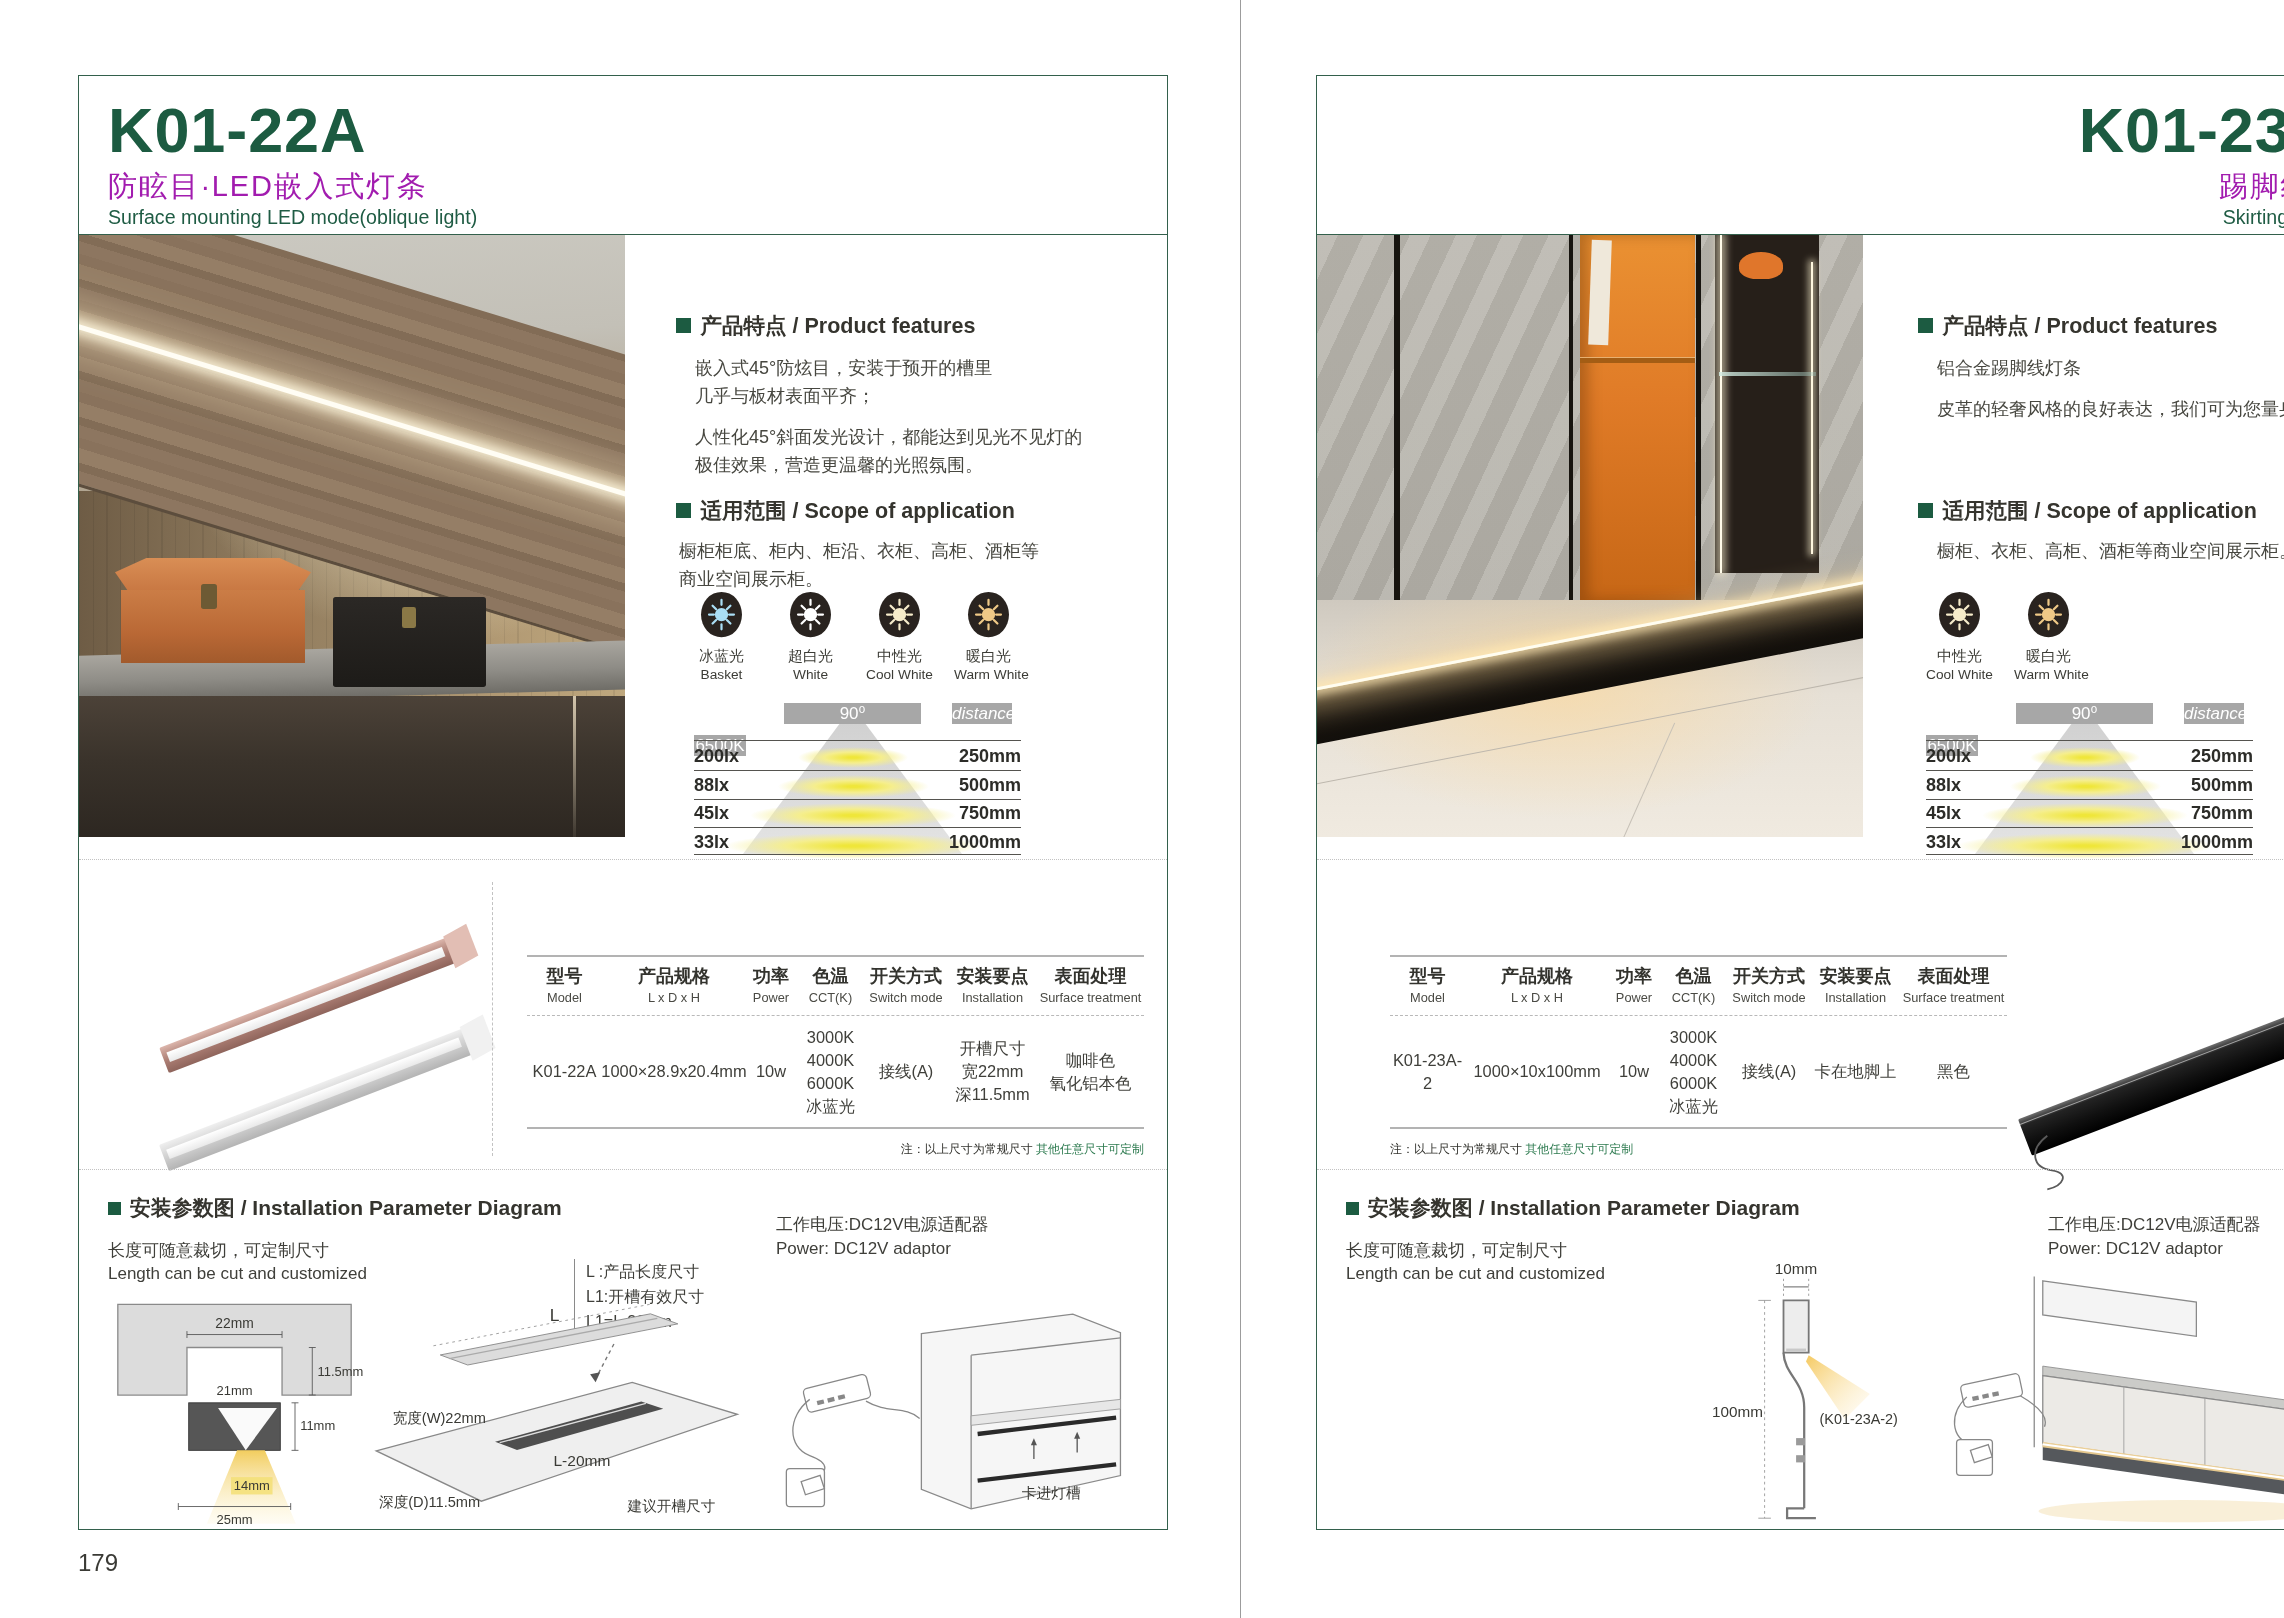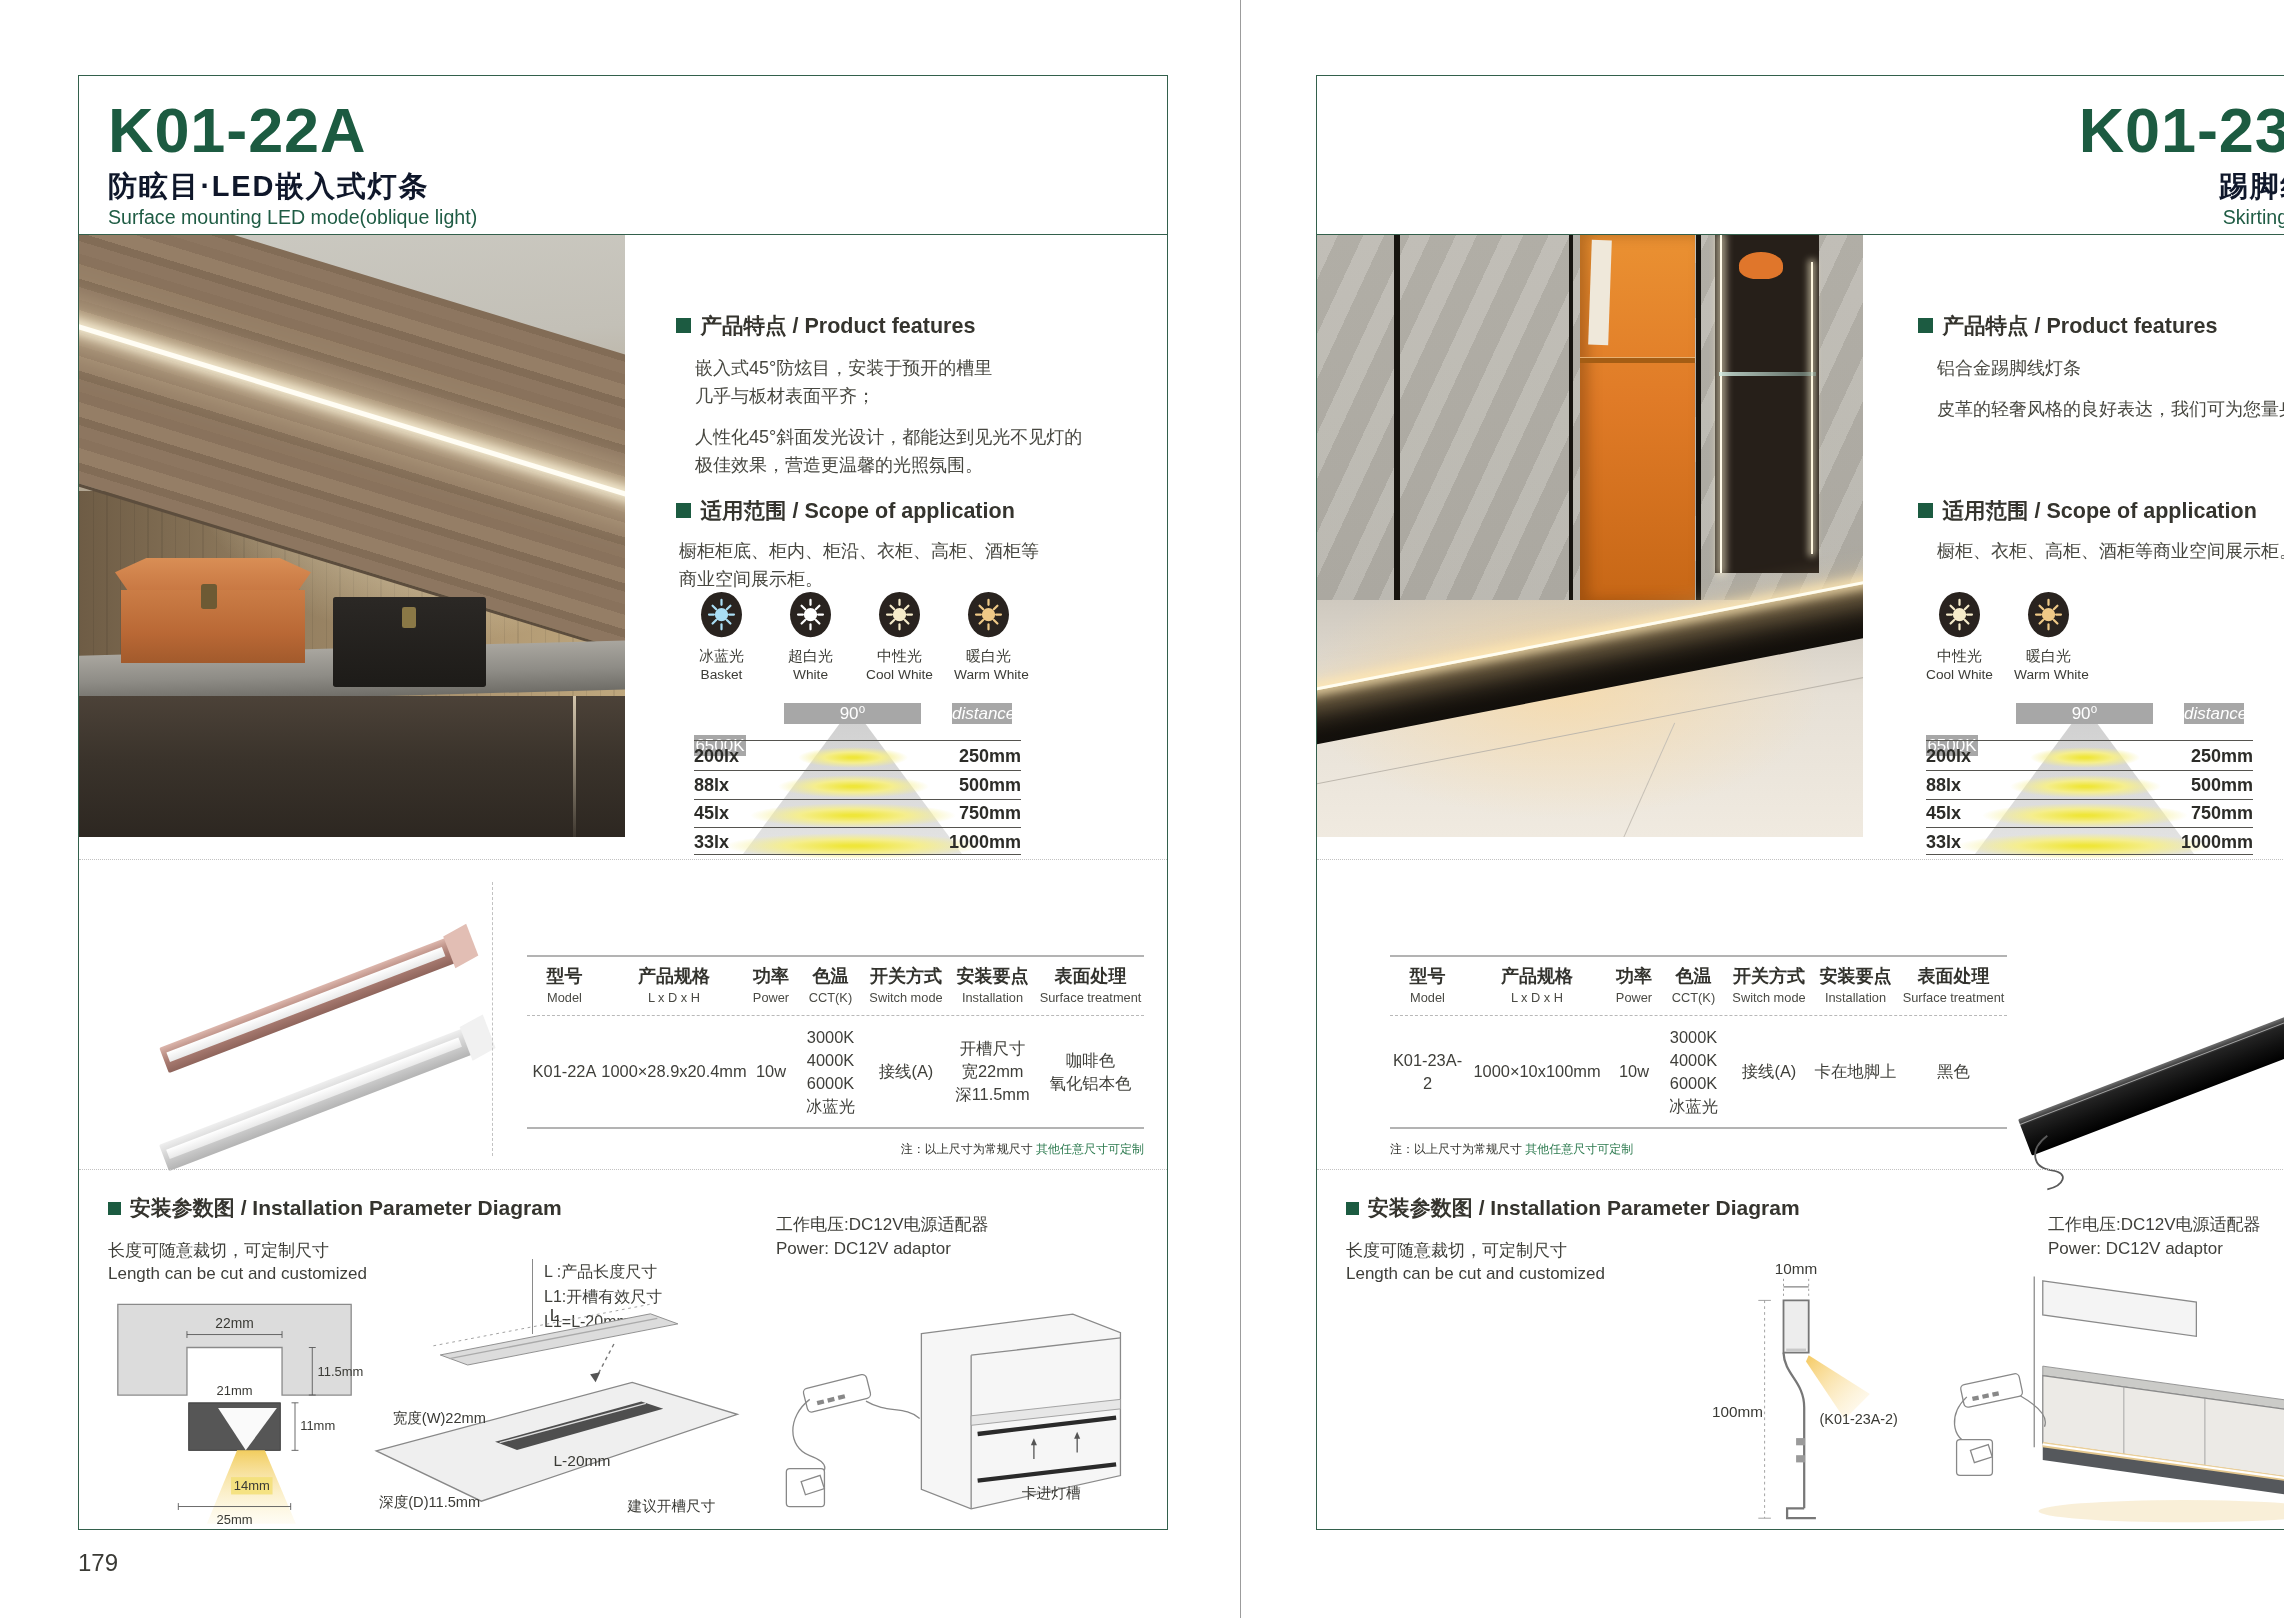--- a/index.html
+++ b/index.html
@@ -8,21 +8,21 @@
   .abs{position:absolute;}
   
   .page{position:absolute;top:75px;width:1088px;height:1453px;border:0.9px solid #33604c;background:#fff;}
   #page-left{left:78px;}
   #page-right{left:1316px;}
   .center-divider{position:absolute;left:1240px;top:0;width:1.4px;height:1618px;background:#9c9c9c;}
   .pagenum{position:absolute;top:1549px;font-size:24px;color:#3a3a35;}
   
   .hdr{position:absolute;left:0;top:0;width:100%;height:159px;border-bottom:0.9px solid #33604c;box-sizing:border-box;}
   .hdr .model{position:absolute;top:18px;font-size:63px;font-weight:700;color:#1c5b41;letter-spacing:0.9px;}
-  .hdr .sub-cn{position:absolute;top:91px;font-size:29px;font-weight:700;color:#0f172a;letter-spacing:1.8px;}
+  .hdr .sub-cn{position:absolute;top:91px;font-size:29px;font-weight:400;color:#a21caf;letter-spacing:1.8px;}
   .hdr .sub-en{position:absolute;top:130px;font-size:19.6px;color:#1f5c44;}
   .hdr.left-al .model,.hdr.left-al .sub-cn,.hdr.left-al .sub-en{left:29px;}
   .hdr.right-al .model,.hdr.right-al .sub-cn,.hdr.right-al .sub-en{right:32px;text-align:right;}
   
   .photo{position:absolute;left:0;top:159px;width:546px;height:602px;overflow:hidden;background:#a59c8c;}
   
   .lp-wall{position:absolute;inset:0;background:linear-gradient(176deg,#cbc9c1 0%,#c3c0b7 20%,#b3a793 38%,#a3957c 55%,#94815f 72%,#77684d 100%);}
   .lp-glow{position:absolute;left:82px;top:151px;width:457px;height:274px;background:radial-gradient(ellipse at 62% 22%,rgba(255,246,216,.85),rgba(255,246,216,0) 65%);}
   .lp-ceiling{position:absolute;left:-100px;top:-78px;width:845px;height:283px;transform:rotate(17deg);transform-origin:left top;
       background:repeating-linear-gradient(0deg,#8d7660 0 12px,#826c56 12px 20px,#957e66 20px 34px,#89725c 34px 44px);
@@ -380,21 +380,21 @@
       <line x1="422" y1="378" x2="438" y2="378" stroke="#555" stroke-width="2"></line>
       <text x="442" y="332" text-anchor="start" font-size="30">11mm</text>
       <rect x="282" y="440" width="96" height="40" fill="#f3df76" opacity="0.85"></rect>
       <text x="330" y="470" text-anchor="middle" font-size="30">14mm</text>
       <line x1="160" y1="508" x2="420" y2="508" stroke="#555" stroke-width="2"></line>
       <line x1="160" y1="500" x2="160" y2="516" stroke="#555" stroke-width="2"></line>
       <line x1="420" y1="500" x2="420" y2="516" stroke="#555" stroke-width="2"></line>
       <text x="290" y="548" text-anchor="middle" font-size="30">25mm</text>
     </svg>
 
-    <div class="legend" style="left:453px;top:1183px;">
+    <div class="legend" style="left:495px;top:1183px;">
       <div>L  :产品长度尺寸</div>
       <div>L1:开槽有效尺寸</div>
       <div>L1=L-20mm</div>
     </div>
 
     <svg class="lineart" style="left:279px;top:1224px;" width="393" height="215" viewBox="0 0 860 470">
       <polygon points="180,120 640,30 700,52 240,142" fill="#dcdcdc" stroke="#888" stroke-width="2"></polygon>
       <line x1="200" y1="128" x2="655" y2="40" stroke="#aaa" stroke-width="3"></line>
       <line x1="560" y1="96" x2="520" y2="172" stroke="#777" stroke-width="3" stroke-dasharray="8 8"></line>
       <polygon points="520,180 530,158 508,162" fill="#555"></polygon>

